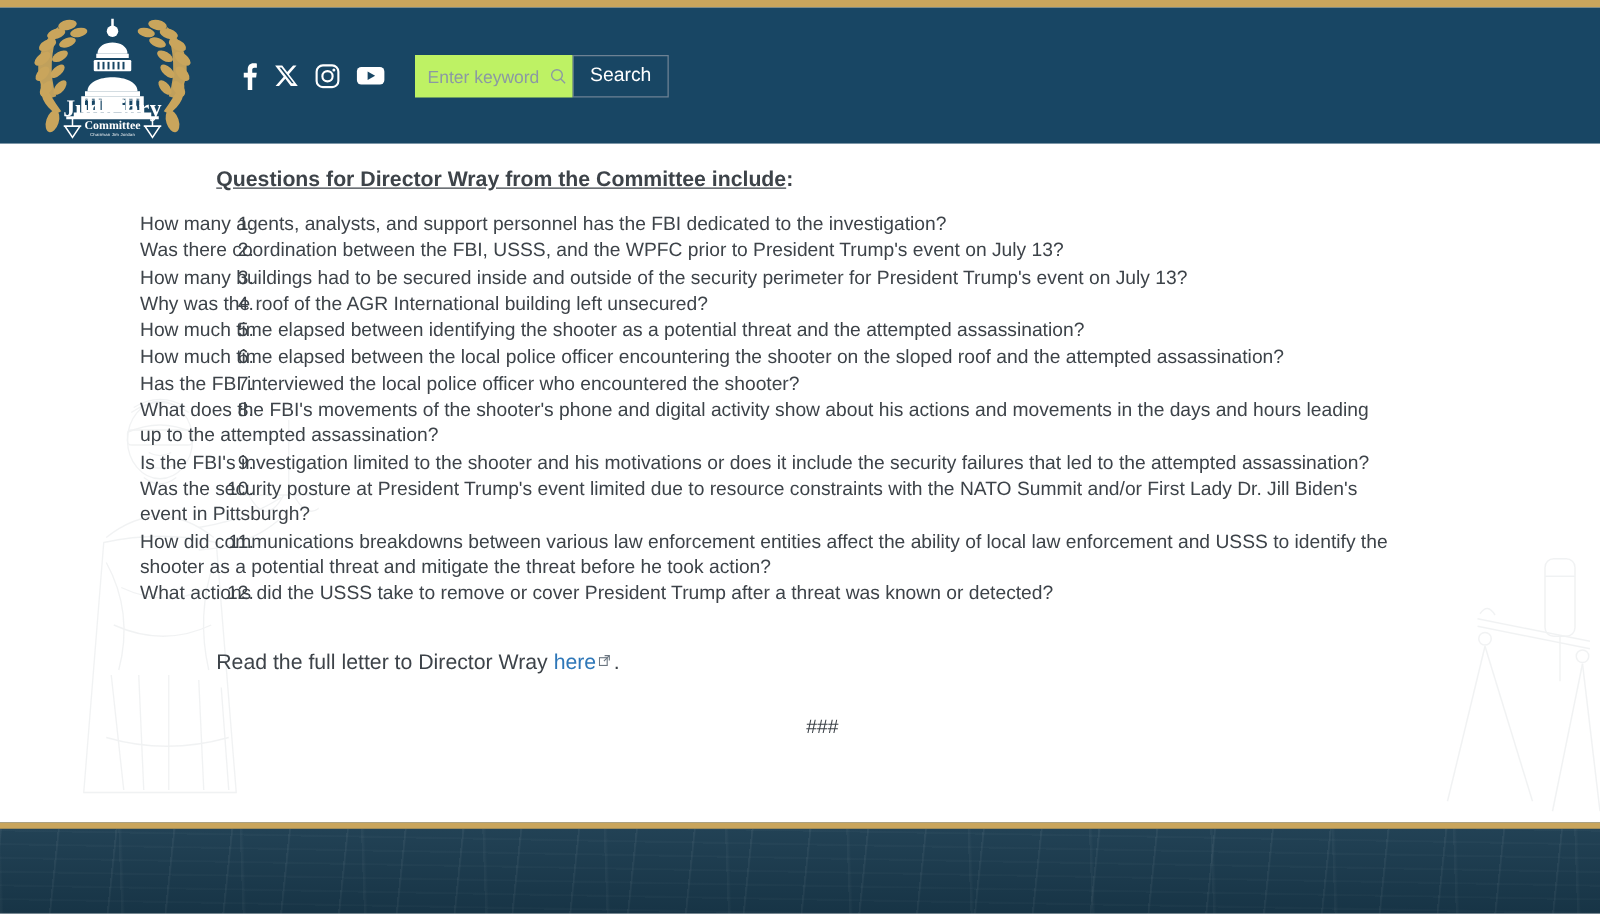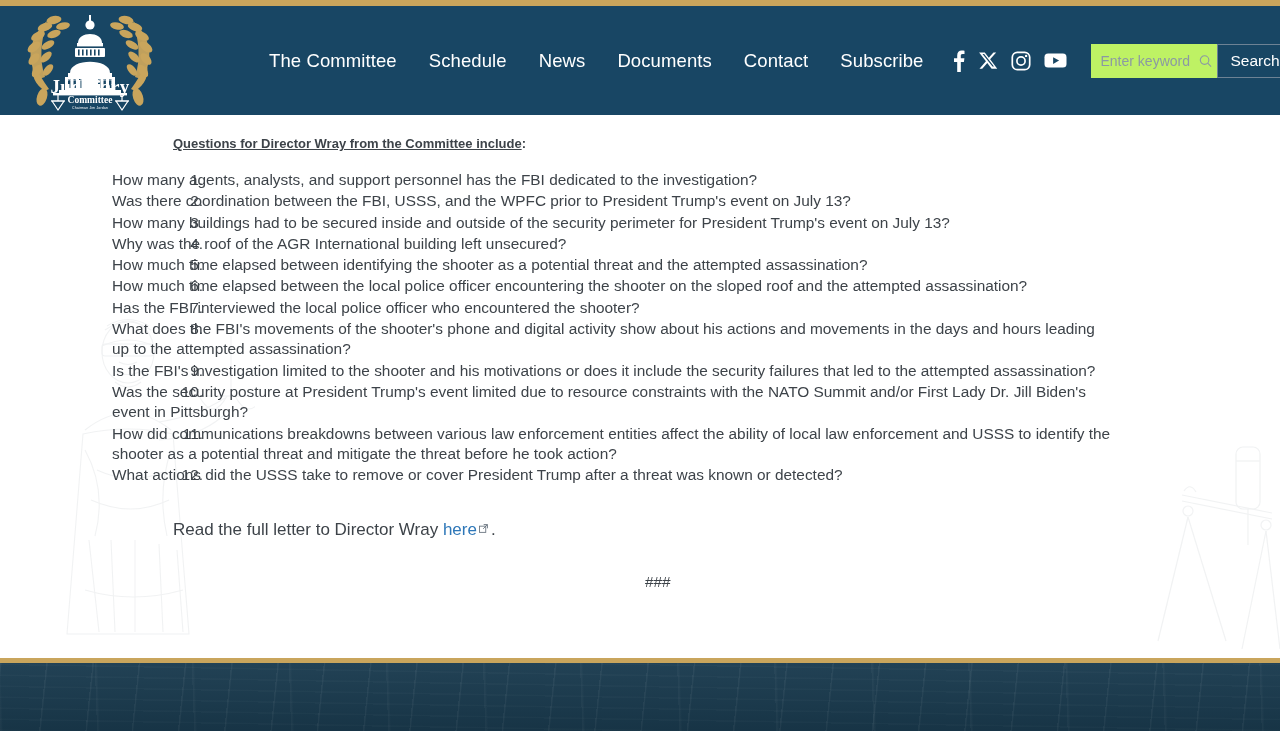--- a/index.html
+++ b/index.html
@@ -125,21 +125,21 @@
   .watermark-right { right: 0px;  top: 320px; }
 
   .article {
     position: relative;
     z-index: 2;
     padding-top: 19px;
   }
 
   .section-heading {
     margin-left: 173px;
-    font-size: 13px;
+    font-size: 17px;
     color: #3d4349;
     font-weight: bold;
     line-height: 20px;
   }
   .section-heading .underline { text-decoration: underline; }
 
   .question-list {
     margin: 16px 0 0 0;
     padding: 0;
     list-style: none;
@@ -295,28 +295,20 @@
 
       <g fill="#ffffff">
         <text x="75" y="84" text-anchor="middle" font-family="Liberation Serif, serif" font-weight="bold" font-size="19" letter-spacing=".2">Judiciary</text>
         <text x="75" y="94" text-anchor="middle" font-family="Liberation Serif, serif" font-weight="bold" font-size="9.5">Committee</text>
         <text x="75" y="72" text-anchor="middle" font-family="Liberation Sans, sans-serif" font-size="3.4" letter-spacing=".2">House of Representatives</text>
         <text x="75" y="100" text-anchor="middle" font-family="Liberation Sans, sans-serif" font-size="3.4" letter-spacing=".2">Chairman Jim Jordan</text>
       </g>
     </svg>
   </div>
 
-  <nav class="main-nav">
-    <a class="nav-link" href="#">The Committee</a>
-    <a class="nav-link" href="#">Schedule</a>
-    <a class="nav-link" href="#">News</a>
-    <a class="nav-link" href="#">Documents</a>
-    <a class="nav-link" href="#">Contact</a>
-    <a class="nav-link" href="#">Subscribe</a>
-  </nav>
 
   <div class="social-links">
     <a href="#">
       <svg width="16" height="24" viewBox="0 0 16 24">
         <path fill="#ffffff" d="M10.8 23V12.9h3.1l.5-3.7h-3.6V6.9c0-1 .3-1.8 1.8-1.8h1.9V1.8C14.2 1.7 13 1.6 11.7 1.6 9 1.6 7.2 3.3 7.2 6.4v2.8H4v3.7h3.2V23h3.6z"></path>
       </svg>
     </a>
     <a href="#">
       <svg width="19" height="19" viewBox="0 0 20 20">
         <path fill="#ffffff" d="M15.2 1.5h2.9l-6.4 7.3 7.5 9.9h-5.9l-4.6-6-5.3 6H0.5l6.8-7.8L0.1 1.5h6l4.2 5.5 4.9-5.5zm-1 14.9h1.6L5.4 3.1H3.7l10.5 13.3z"></path>

